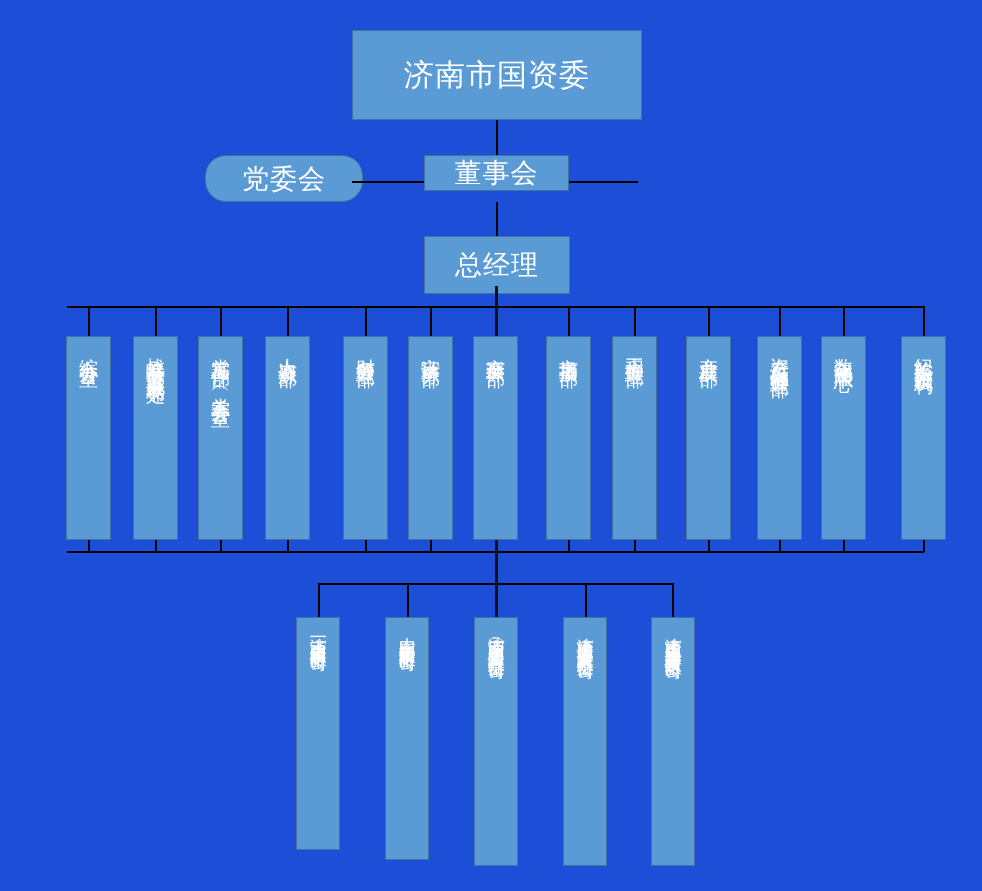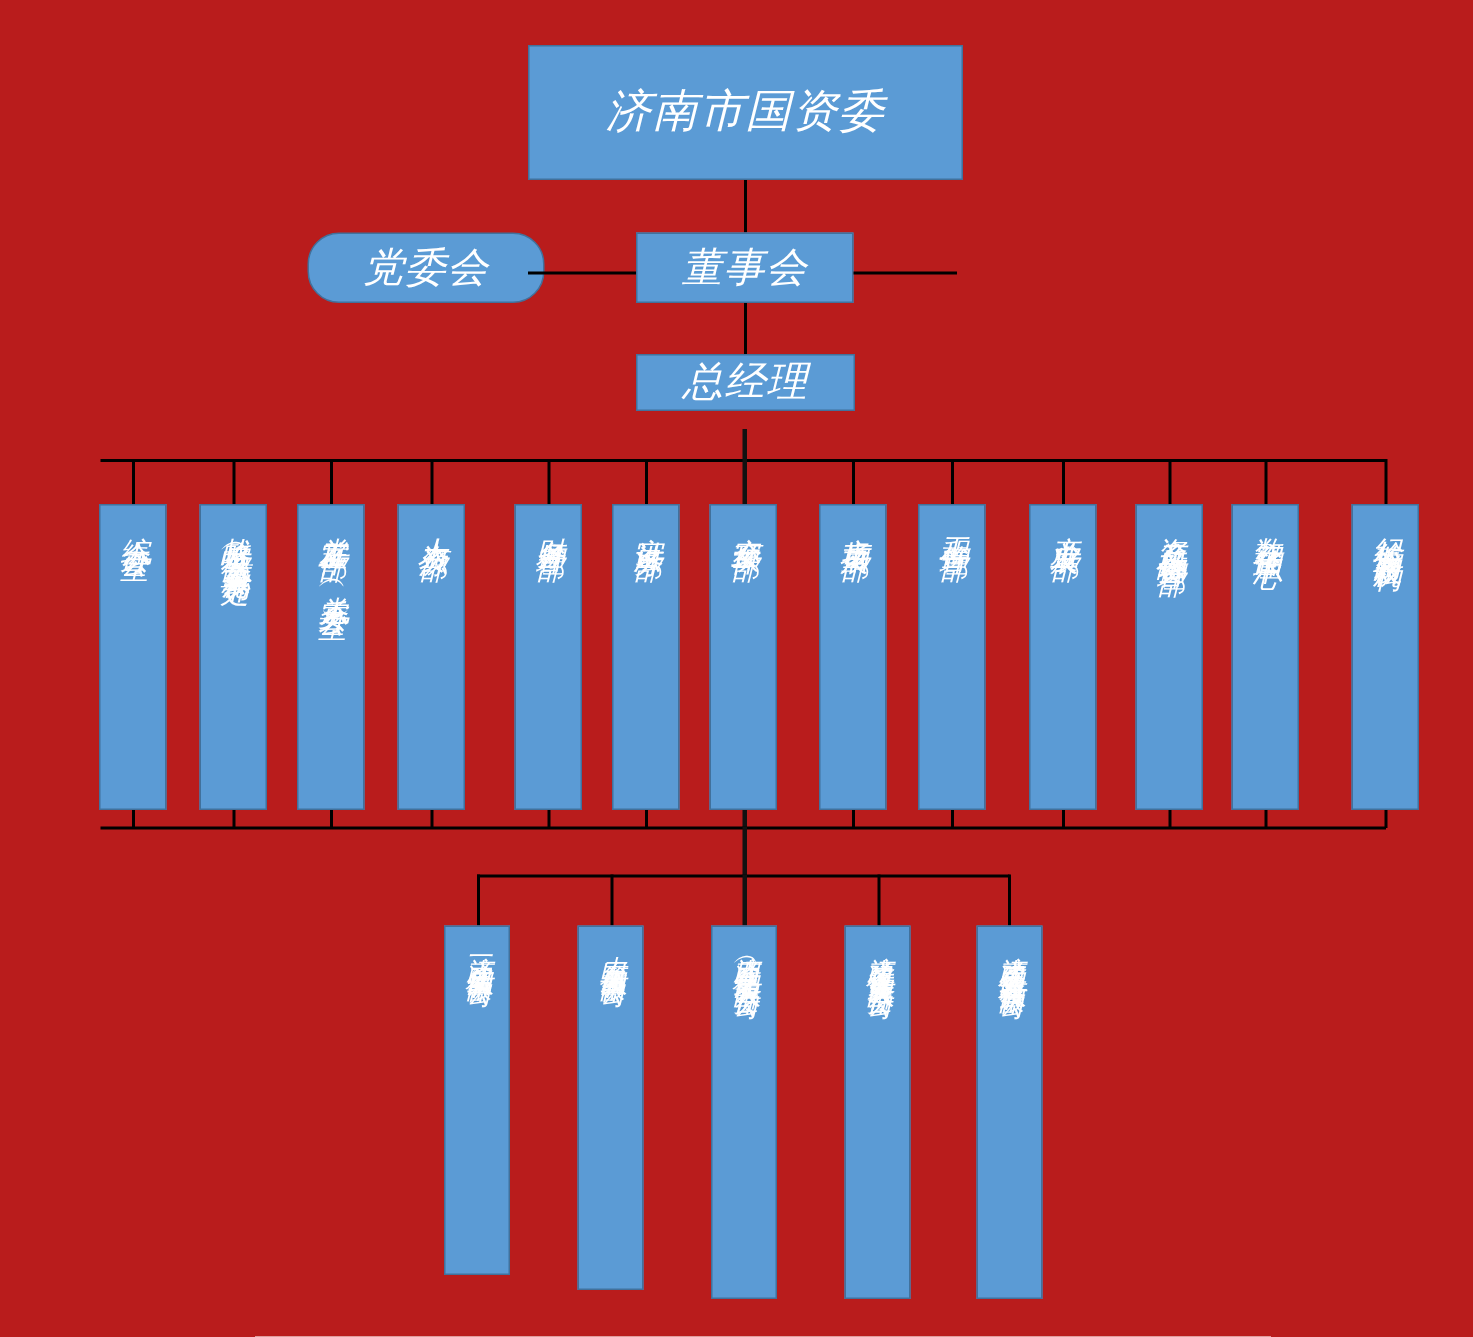--- a/index.html
+++ b/index.html
@@ -7,23 +7,22 @@
     padding: 0;
     background: #ffffff;
   }
   body {
     font-family: "DejaVu Sans", "Liberation Sans", sans-serif;
   }
   #chart {
     position: relative;
     width: 982px;
     height: 891px;
-    background: #b91c1c;
+    background: #1d4ed8;
     overflow: hidden;
-    font-style: italic;
   }
   .node {
     position: absolute;
     background: #5B9BD5;
     border: 1.5px solid #41719C;
     color: #ffffff;
     box-sizing: border-box;
     display: flex;
     align-items: center;
     justify-content: center;
@@ -80,31 +79,31 @@
       <div>济南市国资委</div>
     </div>
   </div>
 
   <div class="line v" style="left:496px; top:120px; height:35px;"></div>
 
   <div class="node h" style="left:205px; top:155px; width:158px; height:47px;border-radius:21px;">
     <span>党委会</span>
   </div>
 
-  <div class="node h" style="left:424px; top:155px; width:145px; height:47px;">
+  <div class="node h" style="left:424px; top:155px; width:145px; height:36px;">
     <span>董事会</span>
   </div>
 
 
   <div class="line h" style="left:352px; top:181px; width:72px;"></div>
   <div class="line h" style="left:569px; top:181px; width:69px;"></div>
 
   <div class="line v" style="left:496px; top:202px; height:34px;"></div>
 
-  <div class="node h" style="left:424px; top:236px; width:146px; height:38px;">
+  <div class="node h" style="left:424px; top:236px; width:146px; height:58px;">
     <span>总经理</span>
   </div>
 
   <div class="line v thick" style="left:495px; top:286px; height:21px;"></div>
 
   <div class="line h" style="left:67px; top:306px; width:857px;"></div>
 
   <div class="line v" style="left:88px;  top:306px; height:30px;"></div>
   <div class="line v" style="left:155px; top:306px; height:30px;"></div>
   <div class="line v" style="left:220px; top:306px; height:30px;"></div>

